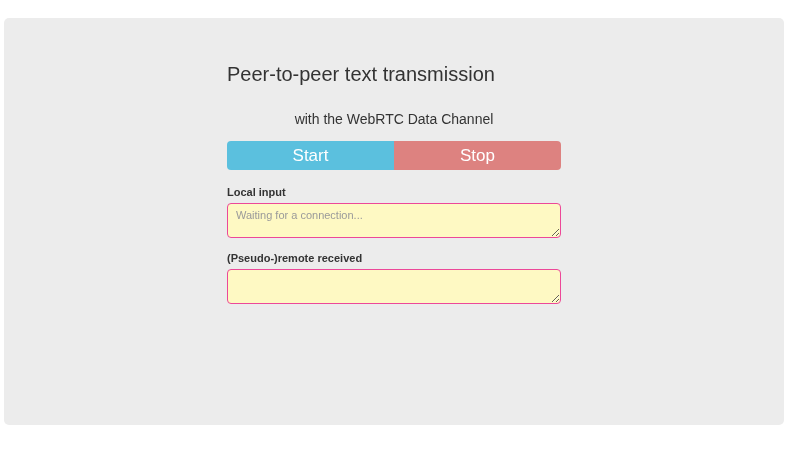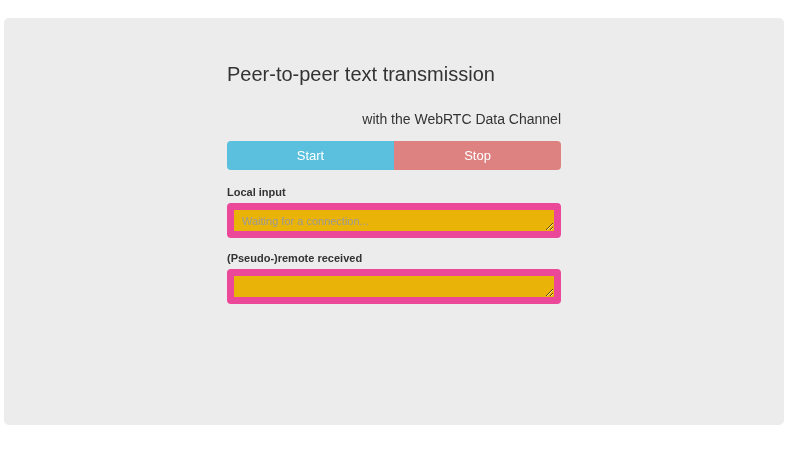--- a/index.html
+++ b/index.html
@@ -25,34 +25,34 @@
     font-size: 20px;
     font-weight: 400;
     color: #333333;
     line-height: 1.1;
   }
   .page-subtitle {
     margin-top: 26px;
     font-size: 14px;
     font-weight: 400;
     color: #333333;
-    text-align: right;
+    text-align: center;
   }
   .btn-group {
     margin-top: 14px;
     display: flex;
     width: 100%;
     height: 29px;
   }
   .btn {
     flex: 1;
     border: none;
     color: #ffffff;
     font-family: "Liberation Sans", sans-serif;
-    font-size: 13px;
+    font-size: 17px;
     cursor: pointer;
     padding: 0;
   }
   .btn-start {
     background: #5bc0de;
     border-radius: 4px 0 0 4px;
   }
   .btn-stop {
     background: #dd8280;
     border-radius: 0 4px 4px 0;
@@ -60,22 +60,22 @@
   .field-label {
     margin-top: 16px;
     font-size: 11px;
     font-weight: bold;
     color: #333333;
   }
   textarea {
     margin-top: 5px;
     width: 100%;
     height: 35px;
-    background: #eab308;
-    border: 7px solid #ec4899;
+    background: #fef9c3;
+    border: 1px solid #ec4899;
     border-radius: 4px;
     padding: 5px 8px;
     font-family: "Liberation Sans", sans-serif;
     font-size: 11px;
     color: #555555;
     resize: vertical;
     display: block;
   }
   textarea::placeholder { color: #9a9a9a; }
   .btn-send {

